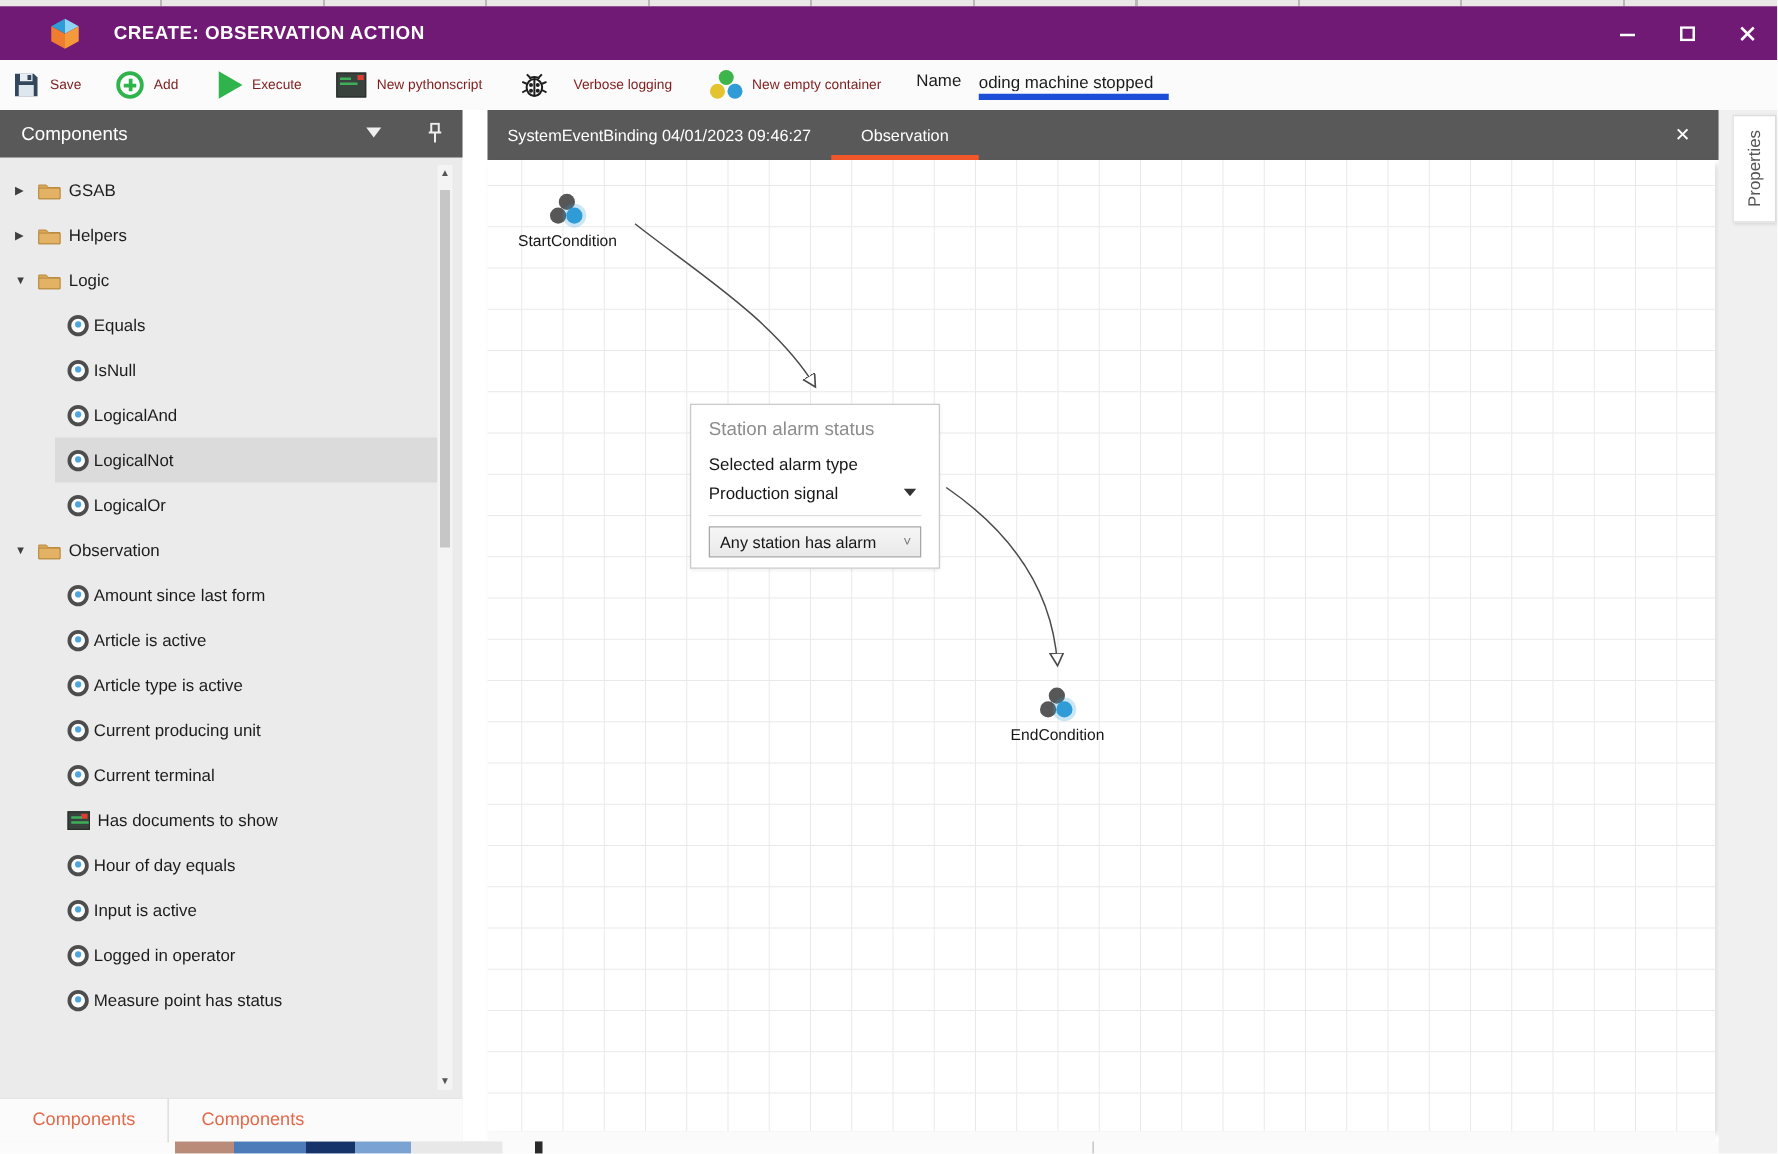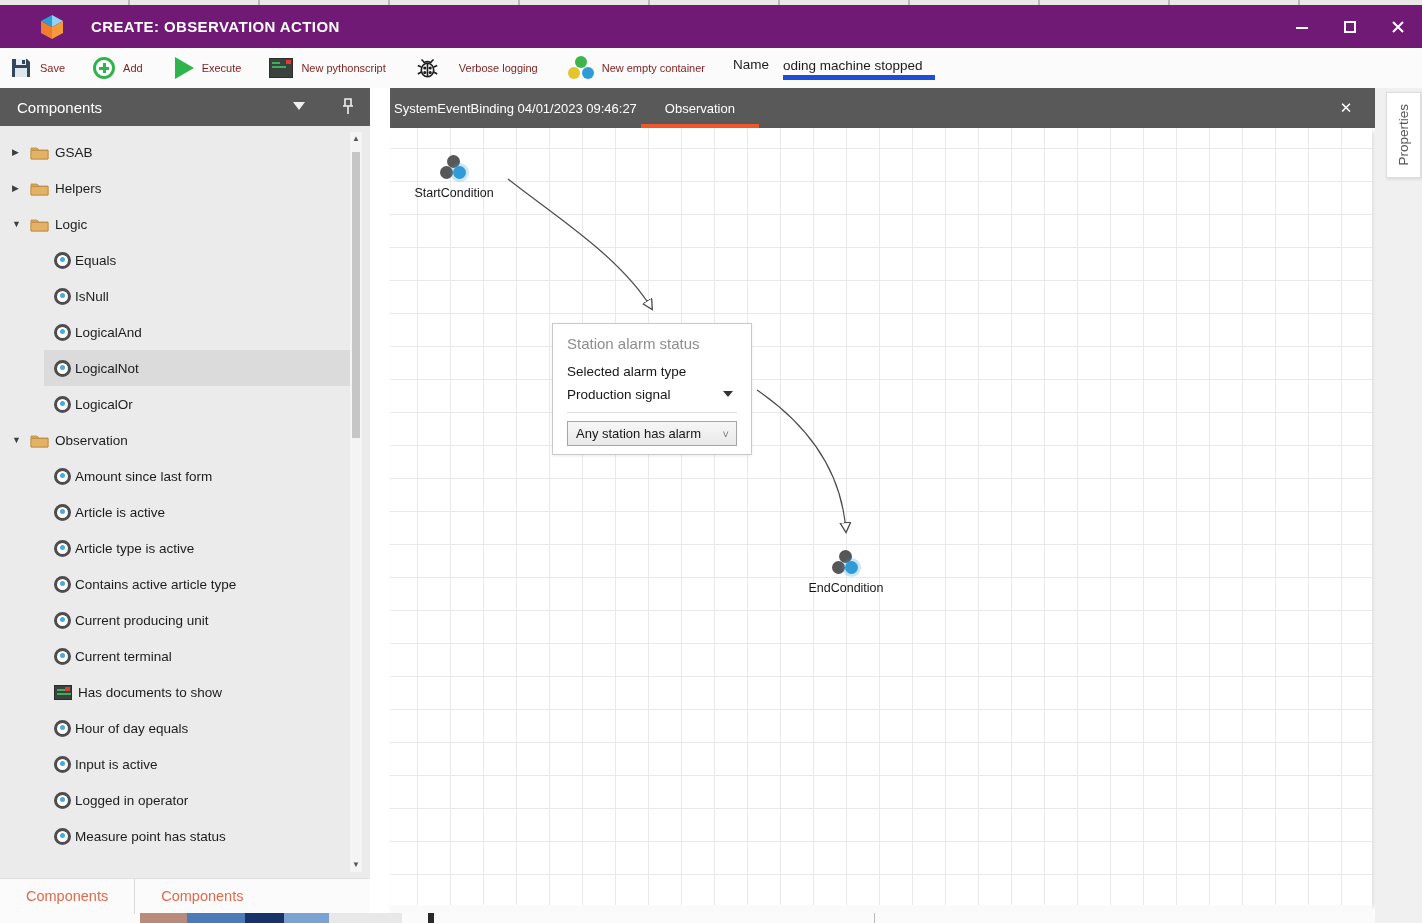--- a/index.html
+++ b/index.html
@@ -76,21 +76,21 @@
   .tree-scroll .up { top:0; }
   .tree-scroll .down { bottom:0; }
   .tree-scroll .thumb { position:absolute; left:2px; top:20px; width:8px; height:286px; background:#c6c6c6; }
 
   .lp-tabs { position:absolute; left:0; top:790px; width:370px; height:35px; background:#fbfbfb; border-top:1px solid #e0e0e0; display:flex; align-items:center; }
   .lp-tab { font-size:14.5px; color:#e2694a; padding:0 26px; height:35px; display:flex; align-items:center; }
   .lp-tab.first { border-right:1px solid #d8d8d8; }
 
   
   .doc-tabbar { position:absolute; left:390px; top:88px; width:985px; height:40px; background:#595959; display:flex; align-items:flex-end; }
-  .doc-tab { color:#fff; font-size:13px; height:40px; display:flex; align-items:center; padding:0 4px; position:relative; }
+  .doc-tab { color:#fff; font-size:13px; height:40px; display:flex; align-items:center; padding:0 16px; position:relative; }
   .doc-tab.active { padding:0 24px; }
   .doc-tab.active::after { content:""; position:absolute; left:0; right:0; bottom:0; height:4px; background:#f2572b; }
   .doc-close { margin-left:auto; margin-right:14px; align-self:center; color:#fff; font-size:15px; width:30px; text-align:center; }
 
   .canvas { position:absolute; left:390px; top:128px; width:982px; height:777px; background:#fff;
     background-image:linear-gradient(to right,#e9e9e9 1px,transparent 1px),linear-gradient(to bottom,#e9e9e9 1px,transparent 1px);
     background-size:33px 33px; background-position:-6px -13px;
     box-shadow:3px 3px 5px rgba(0,0,0,.13); }
   .below-canvas { position:absolute; left:390px; top:905px; width:982px; height:8px; background:#fafafa; }
 
@@ -284,24 +284,20 @@
         <div class="tree-row leaf">
           <span class="eye"></span>
           <span>Article is active</span>
         </div>
         <div class="tree-row leaf">
           <span class="eye"></span>
           <span>Article type is active</span>
         </div>
         <div class="tree-row leaf">
           <span class="eye"></span>
-          <span>Contains active article type</span>
-        </div>
-        <div class="tree-row leaf">
-          <span class="eye"></span>
           <span>Current producing unit</span>
         </div>
         <div class="tree-row leaf">
           <span class="eye"></span>
           <span>Current terminal</span>
         </div>
         <div class="tree-row leaf">
           <span class="ic-screen small"></span>
           <span>Has documents to show</span>
         </div>

